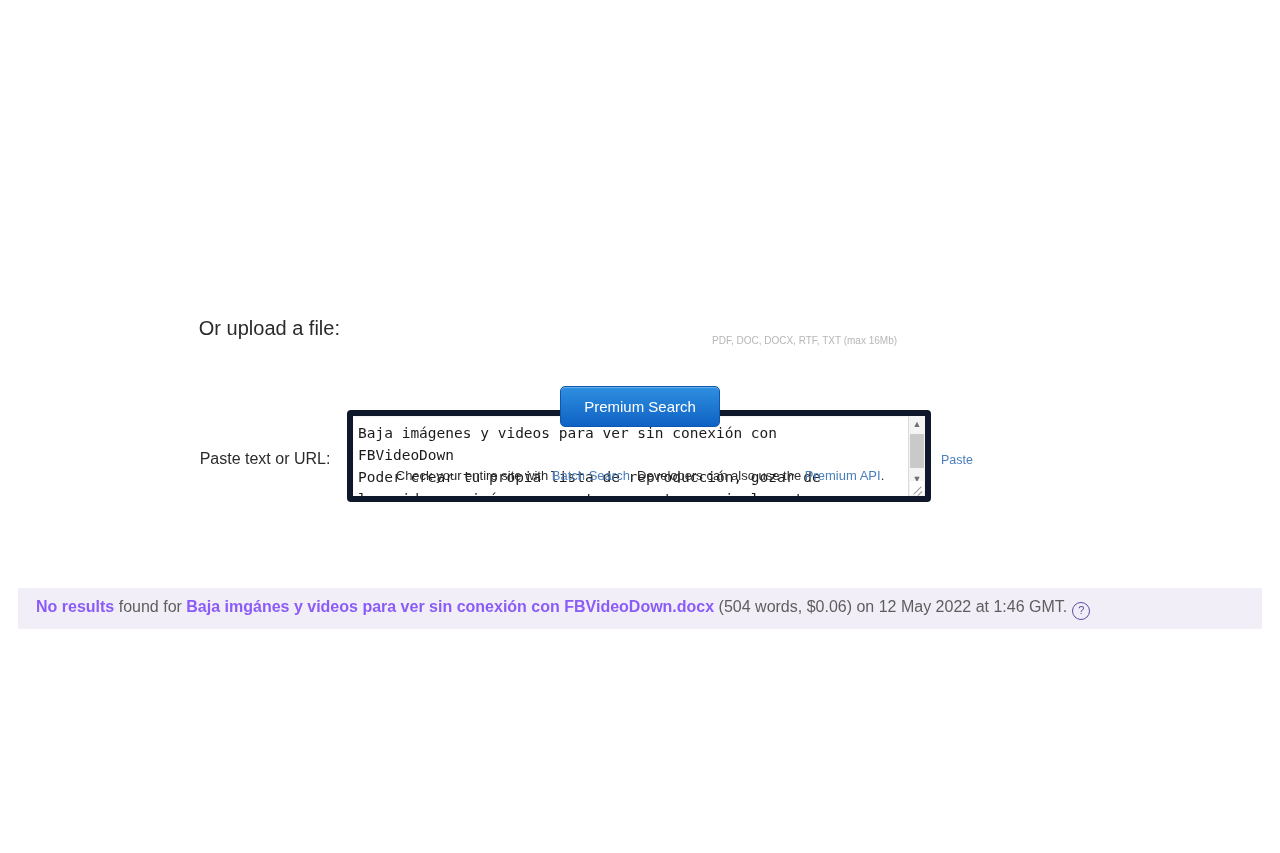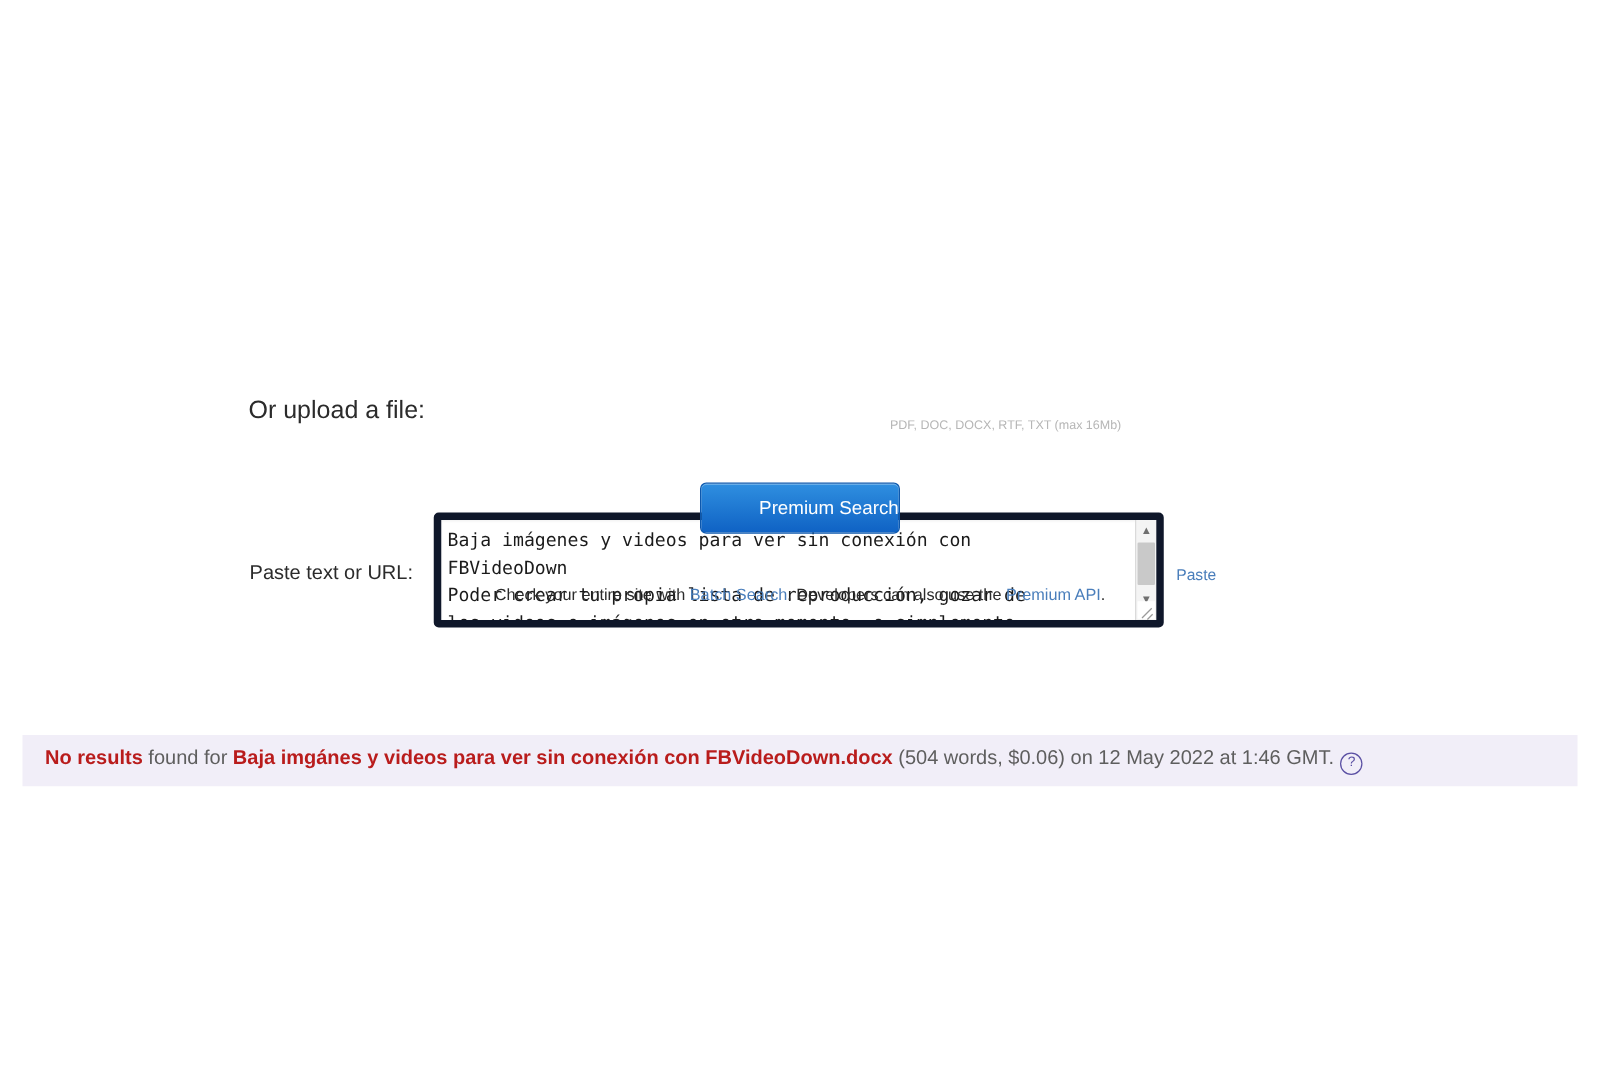--- a/index.html
+++ b/index.html
@@ -196,21 +196,21 @@
   .premium-search-btn {
     display: inline-block;
     width: 158px;
     height: 39px;
     line-height: 39px;
     background: linear-gradient(#2f8fe0, #0f62c4);
     border: 1px solid #0d58ad;
     border-radius: 5px;
     color: #ffffff;
     font-size: 15px;
-    text-align: right;
+    text-align: center;
     cursor: pointer;
     box-shadow: inset 0 1px 0 rgba(255,255,255,0.28);
     font-family: "Liberation Sans", sans-serif;
   }
 
   
   .footer-note {
     position: absolute;
     left: 0;
     top: 468px;
@@ -236,21 +236,21 @@
     display: flex;
     align-items: center;
     box-sizing: border-box;
     padding-left: 18px;
   }
   .result-text {
     font-size: 16px;
     color: #3a3a3a;
     white-space: nowrap;
   }
-  .result-text b { color: #b91c1c; font-weight: bold; }
+  .result-text b { color: #8b5cf6; font-weight: bold; }
   .result-text .dim { color: #5e5e5e; }
   .help-icon {
     display: inline-block;
     width: 16px;
     height: 16px;
     border: 1.5px solid #5a4fa3;
     border-radius: 50%;
     color: #5a4fa3;
     font-size: 11px;
     line-height: 14px;

